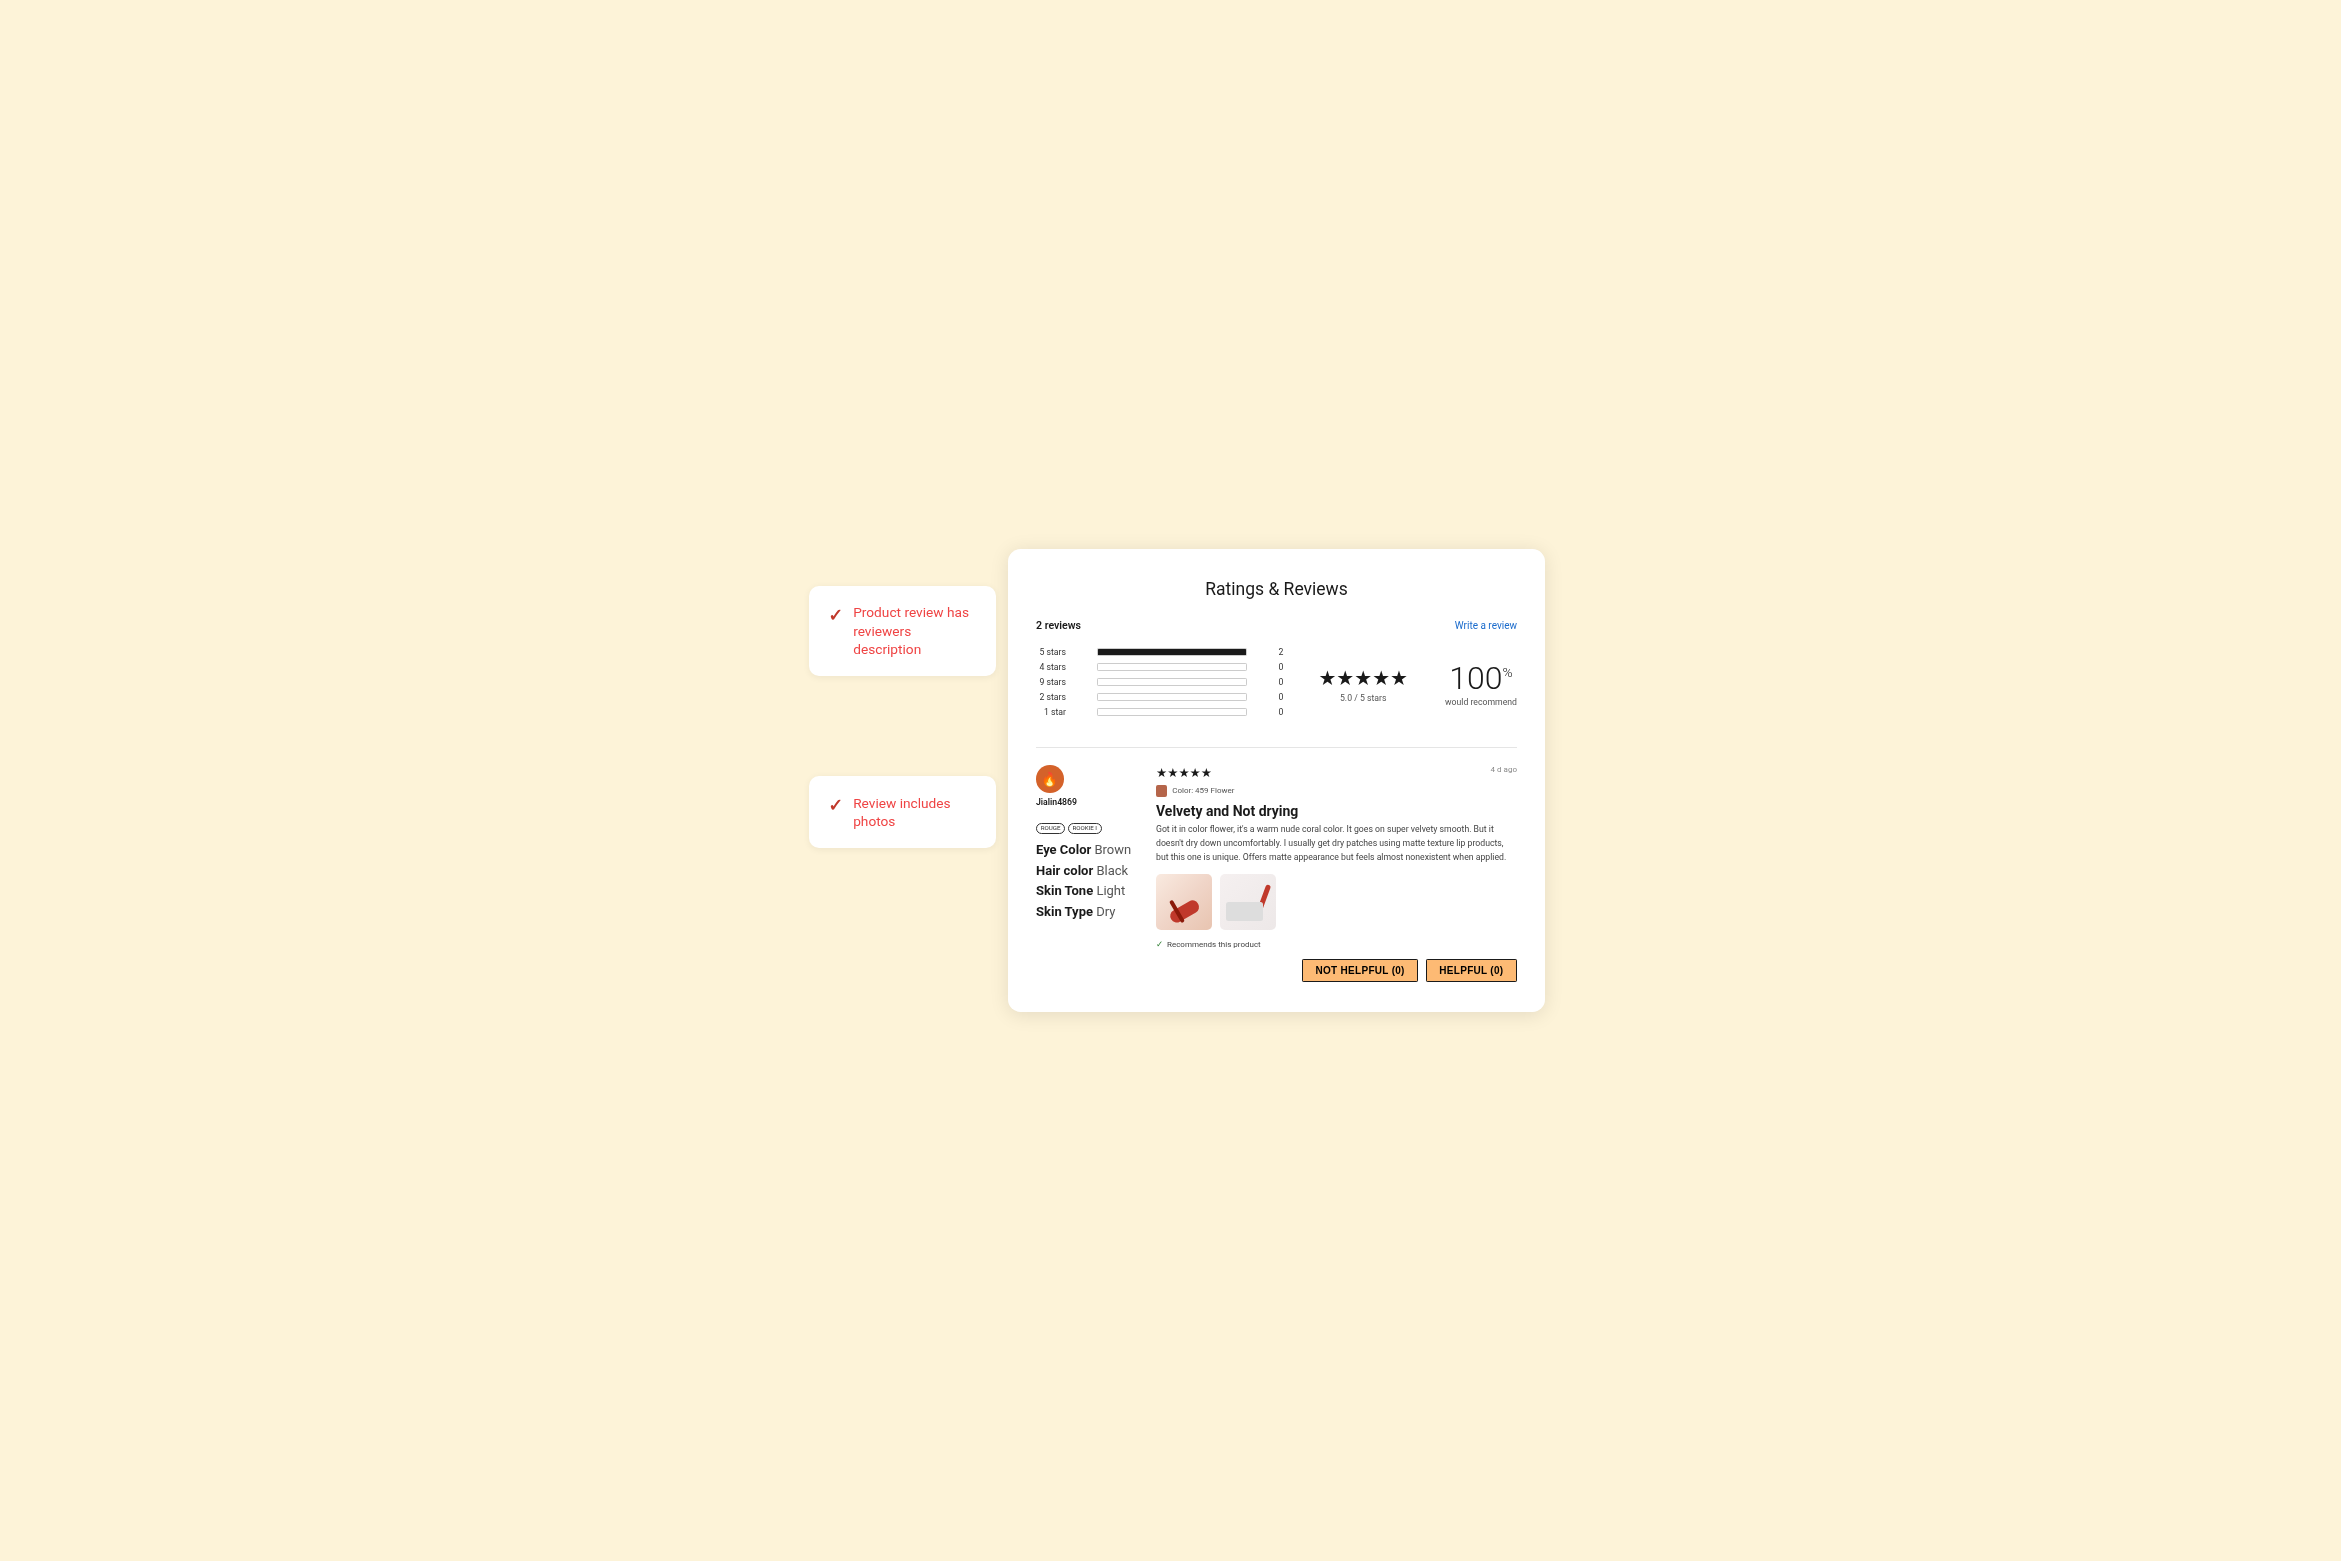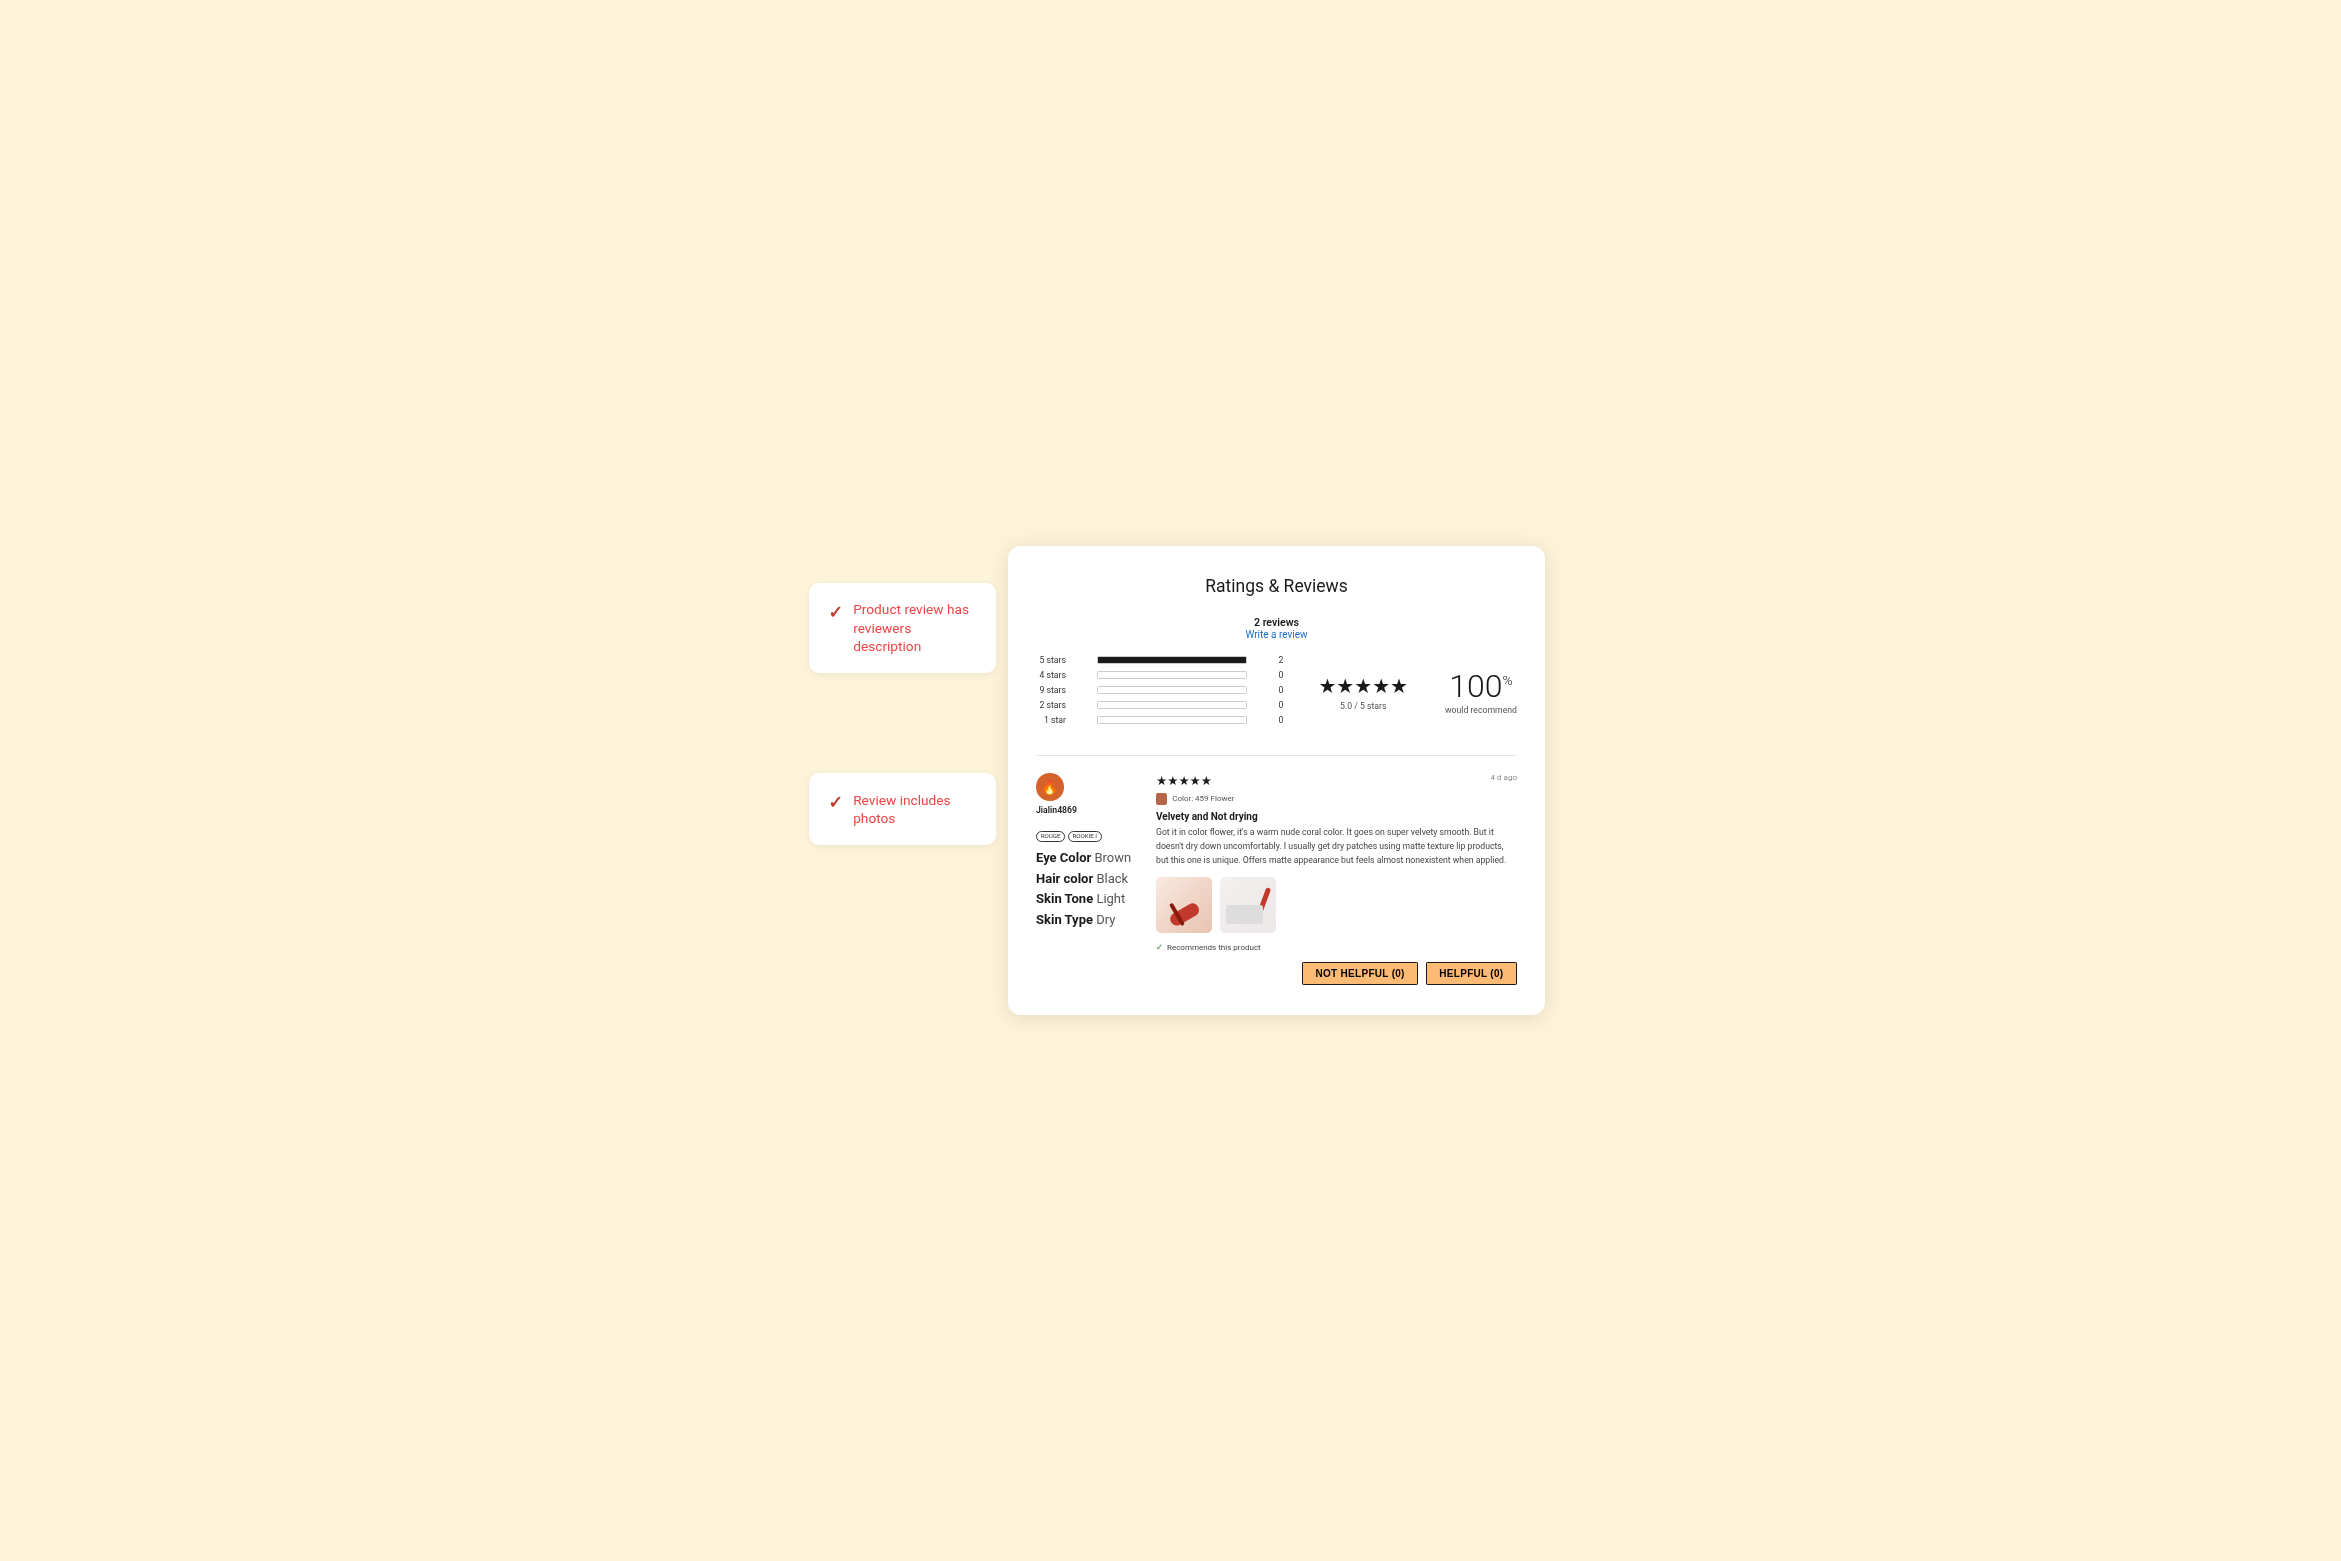--- a/index.html
+++ b/index.html
@@ -77,21 +77,20 @@
       color: #1a1a1a;
       margin-bottom: 20px;
     }
 
     
     .header-row {
       display: flex;
       align-items: center;
       justify-content: space-between;
       margin-bottom: 15px;
-      flex-direction: column;
     }
 
     .reviews-count {
       font-size: 10.6px;
       font-weight: 600;
       color: #1a1a1a;
     }
 
     .write-review-link {
       color: #1a6bcc;
@@ -287,21 +286,21 @@
       border-radius: 1.9px;
       background: #b5654a;
     }
 
     .color-text {
       font-size: 8px;
       color: #555;
     }
 
     .review-title {
-      font-size: 10px;
+      font-size: 14px;
       font-weight: 700;
       color: #1a1a1a;
       margin-bottom: 4px;
     }
 
     .review-body {
       font-size: 8.7px;
       color: #444;
       line-height: 1.6;
       margin-bottom: 10px;

